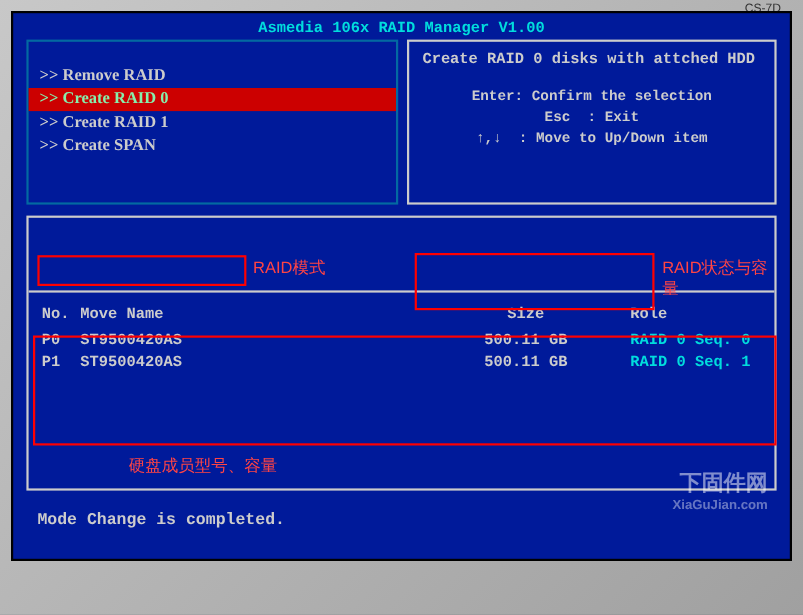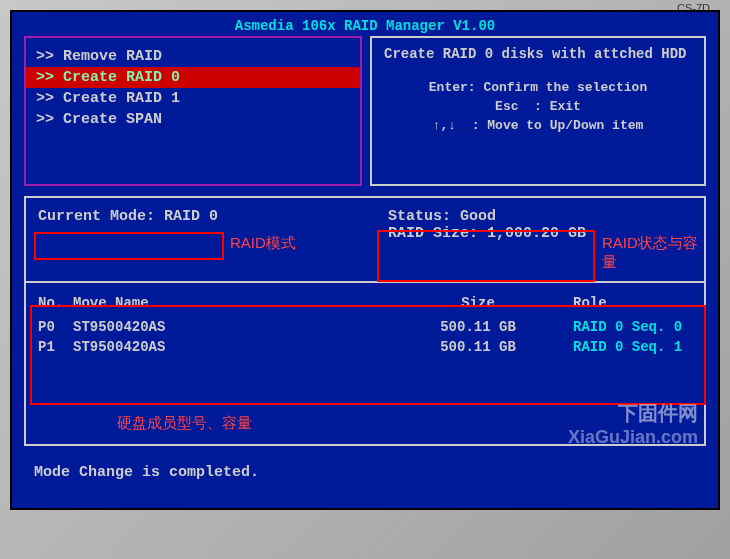--- a/index.html
+++ b/index.html
@@ -36,24 +36,25 @@
       padding: 6px 0 2px 0;
       font-size: 14px;
       font-weight: bold;
     }
     .top-row {
       display: flex;
       padding: 0 12px;
       gap: 8px;
     }
     .menu-box {
-      border: 2px solid #a21caf;
+      border: 2px solid #0369a1;
       width: 338px;
       height: 150px;
-      padding: 8px 0;
+      padding: 21px 0;
+      font-family: Liberation Serif, serif;
     }
     .menu-item {
       color: #cccccc;
       font-size: 15px;
       font-weight: bold;
       padding: 2px 10px;
       white-space: pre;
     }
     .menu-item.selected {
       background: #cc0000;
@@ -153,30 +154,30 @@
     .monitor-label {
       position: absolute;
       top: 2px;
       right: 20px;
       color: #333;
       font-size: 11px;
       font-family: sans-serif;
     }
     .watermark {
       position: absolute;
-      bottom: 60px;
+      bottom: 42px;
       right: 20px;
       color: rgba(255,255,255,0.5);
       font-size: 20px;
       font-family: sans-serif;
       font-weight: bold;
       text-align: right;
     }
     .watermark-small {
-      font-size: 18px;
+      font-size: 12px;
       color: rgba(255,255,255,0.4);
     }
   </style>
 </head>
 <body>
 
 <div class="monitor-bezel">
   <div class="monitor-label">CS-7D</div>
   <div class="screen">
 
@@ -191,36 +192,20 @@
       </div>
       <div class="help-box">
         <div class="help-title">Create RAID 0 disks with attched HDD</div>
         <div class="help-line">Enter: Confirm the selection</div>
         <div class="help-line">Esc  : Exit</div>
         <div class="help-line">↑,↓  : Move to Up/Down item</div>
       </div>
     </div>
 
     <div class="info-box">
-      <div class="">
-        <span class="current-mode-section">
-          <span>Current Mode:</span>
-          <span>RAID 0</span>
-        </span>
-        <div class="status-section">
-          <div>
-            <span>Status:</span>
-            <span>Good</span>
-          </div>
-          <div>
-            <span>RAID Size:</span>
-            <span>1,000.20 GB</span>
-          </div>
-        </div>
-      </div>
 
       <div class="divider-line" style="margin-top:56px"></div>
 
       <div class="disk-table">
         <div class="disk-header">
           <span class="col-no">No.</span>
           <span class="col-model">Move Name</span>
           <span class="col-size">Size</span>
           <span class="col-role-hdr">Role</span>
         </div>

